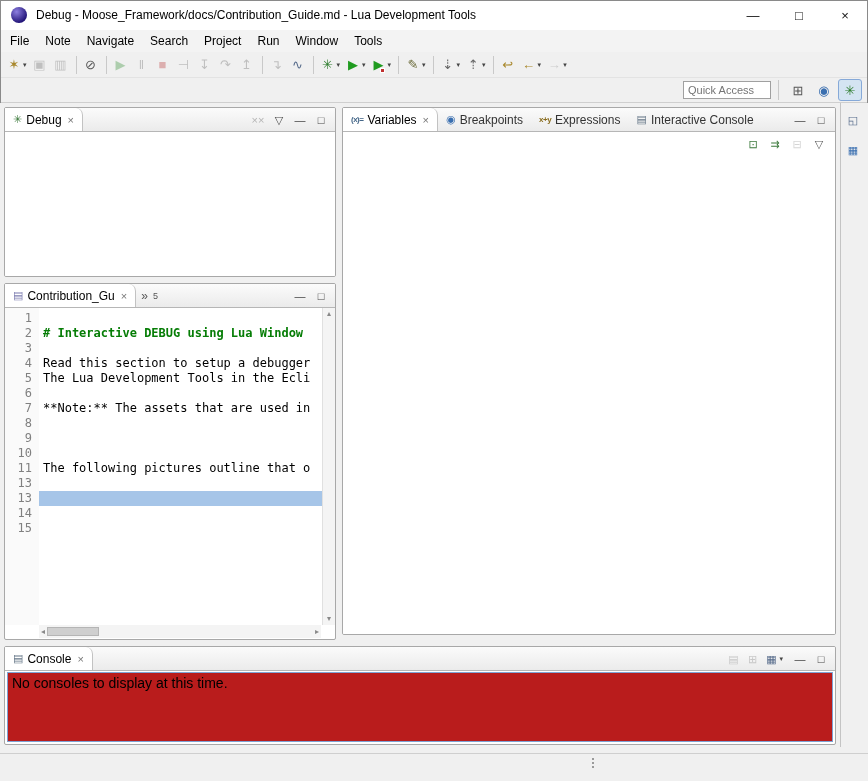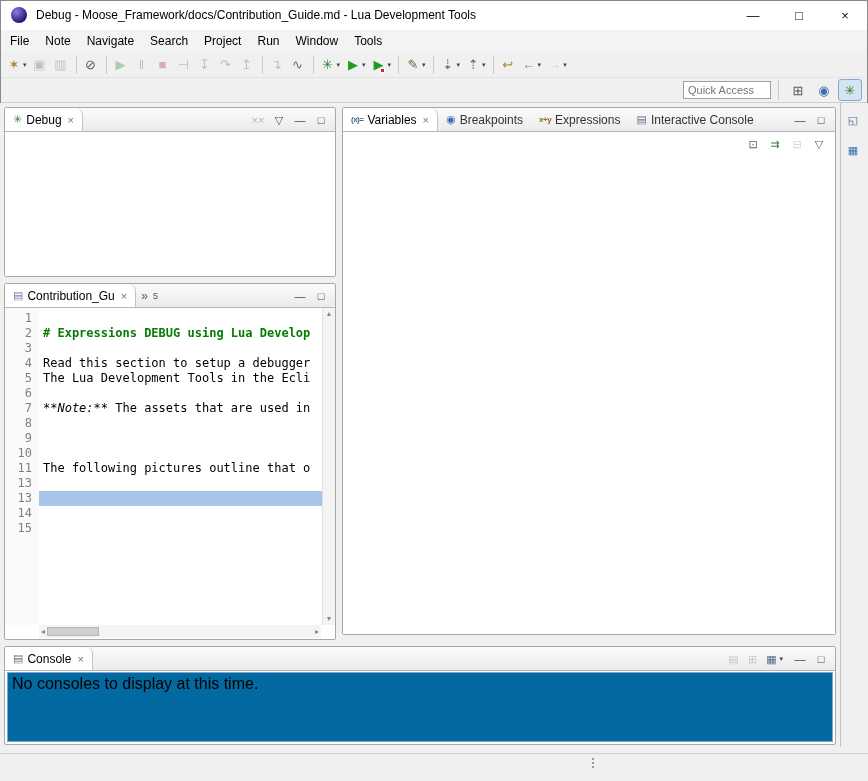--- a/index.html
+++ b/index.html
@@ -75,33 +75,33 @@
   .variables-content { top:48px; }
 
   
   .editor-body { position:absolute; left:0; right:0; top:24px; bottom:14px; display:flex; overflow:hidden; }
   .gutter { width:34px; background:#fafafa; padding-top:3px; flex:0 0 auto; }
   .gutter-num { height:15px; font:12px "DejaVu Sans Mono",monospace; color:#808080;
                 text-align:right; padding-right:7px; }
   .code { flex:1; padding-top:3px; overflow:hidden; }
   .code-line { height:15px; white-space:pre; font:12px "DejaVu Sans Mono",monospace; padding-left:4px; }
   .seg.heading { font-weight:bold; }
-  .seg.emphasis { font-style:italic; }
+  .seg.emphasis { }
   .vscroll { width:13px; background:#f4f4f4; border-left:1px solid #e0e0e0; flex:0 0 auto;
              display:flex; flex-direction:column; justify-content:space-between; align-items:center;
              padding:2px 0; }
   .scroll-arrow { font-size:8px; color:#888; line-height:8px; }
   .hscroll { position:absolute; left:34px; right:14px; bottom:1px; height:13px; background:#f4f4f4;
              display:flex; align-items:center; padding:0 2px; }
   .htrack { flex:1; height:11px; display:flex; align-items:center; }
   .hthumb { width:52px; height:9px; background:#cfcfcf; border:1px solid #b5b5b5; margin-left:2px; }
 
   
   .console-content { position:absolute; left:2px; right:2px; top:25px; bottom:2px;
-                     border:1px solid #7fa3d4; background:#0369a1; padding:2px 4px; font-size:16px; }
+                     border:1px solid #7fa3d4; background:#b91c1c; padding:2px 4px; font-size:14px; }
 
   
   .right-strip { position:absolute; left:840px; top:0; width:26px; height:644px;
                  border-left:1px solid #c4c4c4; display:flex; flex-direction:column;
                  align-items:center; padding-top:8px; gap:12px; }
 
   
   .statusbar { position:absolute; left:0; bottom:0; width:100%; height:28px; background:#f0f0f0;
                border-top:1px solid #cfcfcf; }
   .grip { position:absolute; left:592px; top:4px; width:2px; height:2px; background:#9a9a9a;
@@ -287,21 +287,21 @@
             <div class="gutter-num">9</div>
             <div class="gutter-num">10</div>
             <div class="gutter-num">11</div>
             <div class="gutter-num">13</div>
             <div class="gutter-num">13</div>
             <div class="gutter-num">14</div>
             <div class="gutter-num">15</div>
           </div>
         <div class="code">
             <div class="code-line"></div>
-            <div class="code-line"><span class="seg heading" style="color: rgb(6, 125, 6);"># Expressions DEBUG using Lua Develop</span></div>
+            <div class="code-line"><span class="seg heading" style="color: rgb(6, 125, 6);"># Interactive DEBUG using Lua Window</span></div>
             <div class="code-line"></div>
             <div class="code-line"><span class="seg plain">Read this section to setup a debugger</span></div>
             <div class="code-line"><span class="seg plain">The Lua Development Tools in the Ecli</span></div>
             <div class="code-line"></div>
             <div class="code-line"><span class="seg emphasis">**Note:**</span><span class="seg plain"> The assets that are used in</span></div>
             <div class="code-line"></div>
             <div class="code-line"></div>
             <div class="code-line"></div>
             <div class="code-line"><span class="seg plain">The following pictures outline that o</span></div>
             <div class="code-line"></div>

